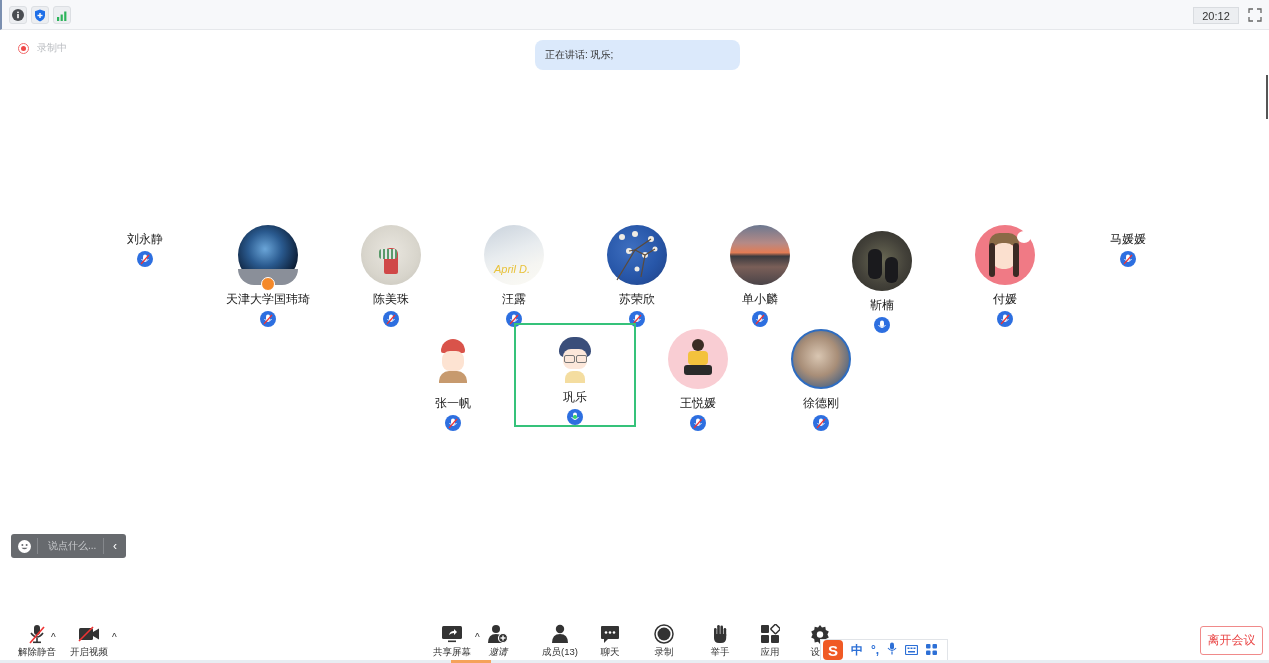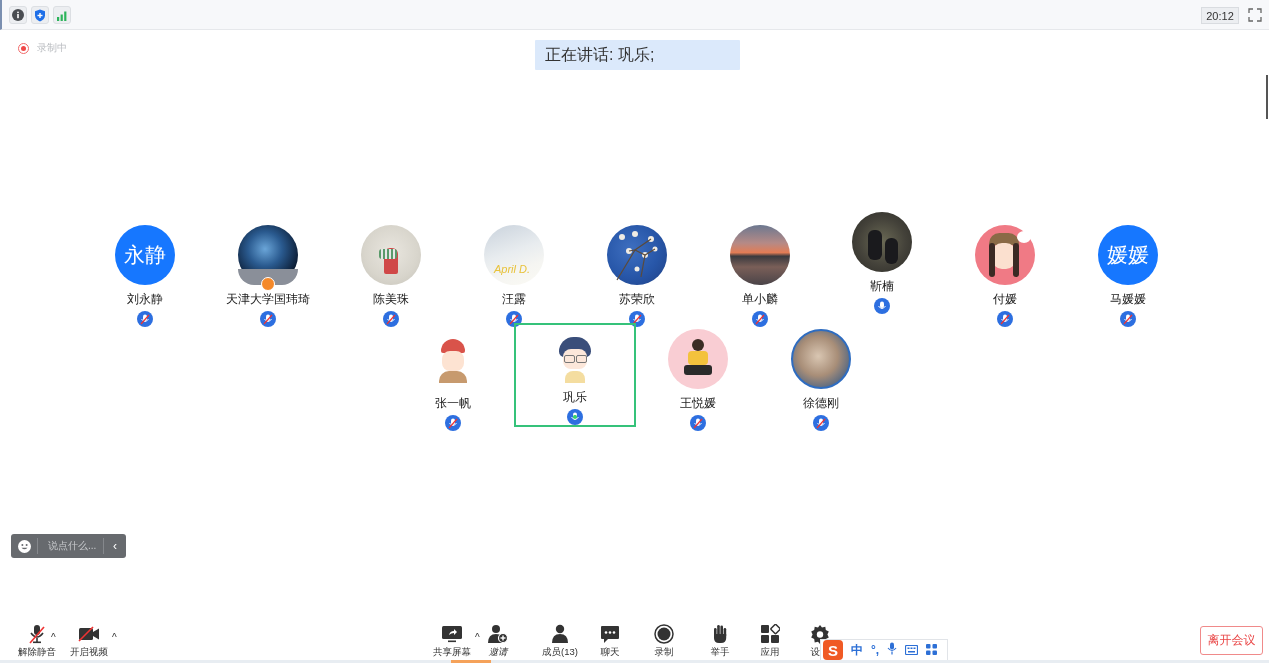--- a/index.html
+++ b/index.html
@@ -10,32 +10,32 @@
   .topbar {
     position:absolute; left:0; top:0; width:1269px; height:30px;
     background:#f7f8fa; border-bottom:1px solid #e6e8eb; border-left:2px solid #7a8fb0; box-sizing:border-box;
   }
   .tb-icon {
     position:absolute; top:6px; width:18px; height:18px; border-radius:3px;
     background:#eceef1; border:1px solid #dcdfe3; box-sizing:border-box;
     display:flex; align-items:center; justify-content:center;
   }
   .timer {
-    position:absolute; right:30px; top:7px; width:38px; height:17px; box-sizing:border-box;
+    position:absolute; right:30px; top:7px; width:46px; height:17px; box-sizing:border-box;
     background:#eceef1; border:1px solid #d9dce0; font-size:11px; color:#333;
     display:flex; align-items:center; justify-content:center;
   }
   .fullscreen { position:absolute; right:6px; top:7px; width:16px; height:16px; }
   .rec-indicator { position:absolute; left:18px; top:41px; display:flex; align-items:center; gap:8px; }
   .rec-dot { width:11px; height:11px; border-radius:50%; border:1.5px solid #f26a6a; box-sizing:border-box; display:flex; align-items:center; justify-content:center; }
   .rec-dot::after { content:""; width:5px; height:5px; border-radius:50%; background:#f04848; }
   .rec-label { font-size:10px; color:#b9bcc0; filter:blur(0.6px); }
   .speaking {
-    position:absolute; left:535px; top:40px; width:205px; height:30px; border-radius:1px;
-    background:#dbe9fb; font-size:16px; color:#333; box-sizing:border-box; padding-left:10px;
+    position:absolute; left:535px; top:40px; width:205px; height:30px; border-radius:8px;
+    background:#dbe9fb; font-size:10px; color:#333; box-sizing:border-box; padding-left:10px;
     display:flex; align-items:center;
   }
   .scroll-thumb { position:absolute; right:1px; top:75px; width:2px; height:44px; background:#555; }
   .participant {
     position:absolute; width:122px; height:104px; box-sizing:border-box;
     display:flex; flex-direction:column; align-items:center;
   }
   .participant.active { border:2px solid #35c27a; }
   .avatar {
     width:60px; height:60px; border-radius:50%; margin-top:0; position:relative;
@@ -110,23 +110,20 @@
   <span class="rec-label">录制中</span>
 </div>
 
 <div class="speaking">
   <span>正在讲话: 巩乐;</span>
 </div>
 
 <div class="scroll-thumb"></div>
 
 <div class="participant" style="left:84px; top:225px;">
-  <div class="avatar" style="background:#1677ff;">
-      <span>永静</span>
-    </div>
   <div class="pname-row">
       <span>刘永静</span>
     <span class="mic-badge">
         <svg width="10" height="11" viewBox="0 0 10 11">
           <rect x="3" y="0.5" width="4" height="6.5" rx="2" fill="#fff"></rect>
           <path d="M1.5 5 Q5 10 8.5 5" stroke="#fff" stroke-width="1" fill="none"></path>
           <line x1="1" y1="10" x2="9" y2="1" stroke="#e33" stroke-width="1.2"></line>
         </svg>
       </span>
   </div>
@@ -221,21 +218,21 @@
     <span class="mic-badge">
         <svg width="10" height="11" viewBox="0 0 10 11">
           <rect x="3" y="0.5" width="4" height="6.5" rx="2" fill="#fff"></rect>
           <path d="M1.5 5 Q5 10 8.5 5" stroke="#fff" stroke-width="1" fill="none"></path>
           <line x1="1" y1="10" x2="9" y2="1" stroke="#e33" stroke-width="1.2"></line>
         </svg>
       </span>
   </div>
 </div>
 
-<div class="participant" style="left:821px; top:212px;">
+<div class="participant" style="left:821px; top:231px;">
   <div class="avatar" style="background:radial-gradient(circle at 50% 50%, #6b6a55 0%, #44423a 55%, #2c2b27 100%);">
     <div style="position:absolute; left:16px; top:18px; width:14px; height:30px; background:#1a1a1d; border-radius:6px;"></div>
     <div style="position:absolute; left:33px; top:26px; width:13px; height:26px; background:#1a1a1d; border-radius:6px;"></div>
   </div>
   <div class="pname-row">
       <span>靳楠</span>
     <span class="mic-badge">
         <svg width="10" height="11" viewBox="0 0 10 11">
           <rect x="3" y="0.5" width="4" height="6.5" rx="2" fill="#fff"></rect>
           <path d="M1.5 5 Q5 10 8.5 5" stroke="#fff" stroke-width="1" fill="none"></path>
@@ -258,23 +255,20 @@
         <svg width="10" height="11" viewBox="0 0 10 11">
           <rect x="3" y="0.5" width="4" height="6.5" rx="2" fill="#fff"></rect>
           <path d="M1.5 5 Q5 10 8.5 5" stroke="#fff" stroke-width="1" fill="none"></path>
           <line x1="1" y1="10" x2="9" y2="1" stroke="#e33" stroke-width="1.2"></line>
         </svg>
       </span>
   </div>
 </div>
 
 <div class="participant" style="left:1067px; top:225px;">
-  <div class="avatar" style="background:#1677ff;">
-      <span>媛媛</span>
-    </div>
   <div class="pname-row">
       <span>马媛媛</span>
     <span class="mic-badge">
         <svg width="10" height="11" viewBox="0 0 10 11">
           <rect x="3" y="0.5" width="4" height="6.5" rx="2" fill="#fff"></rect>
           <path d="M1.5 5 Q5 10 8.5 5" stroke="#fff" stroke-width="1" fill="none"></path>
           <line x1="1" y1="10" x2="9" y2="1" stroke="#e33" stroke-width="1.2"></line>
         </svg>
       </span>
   </div>

